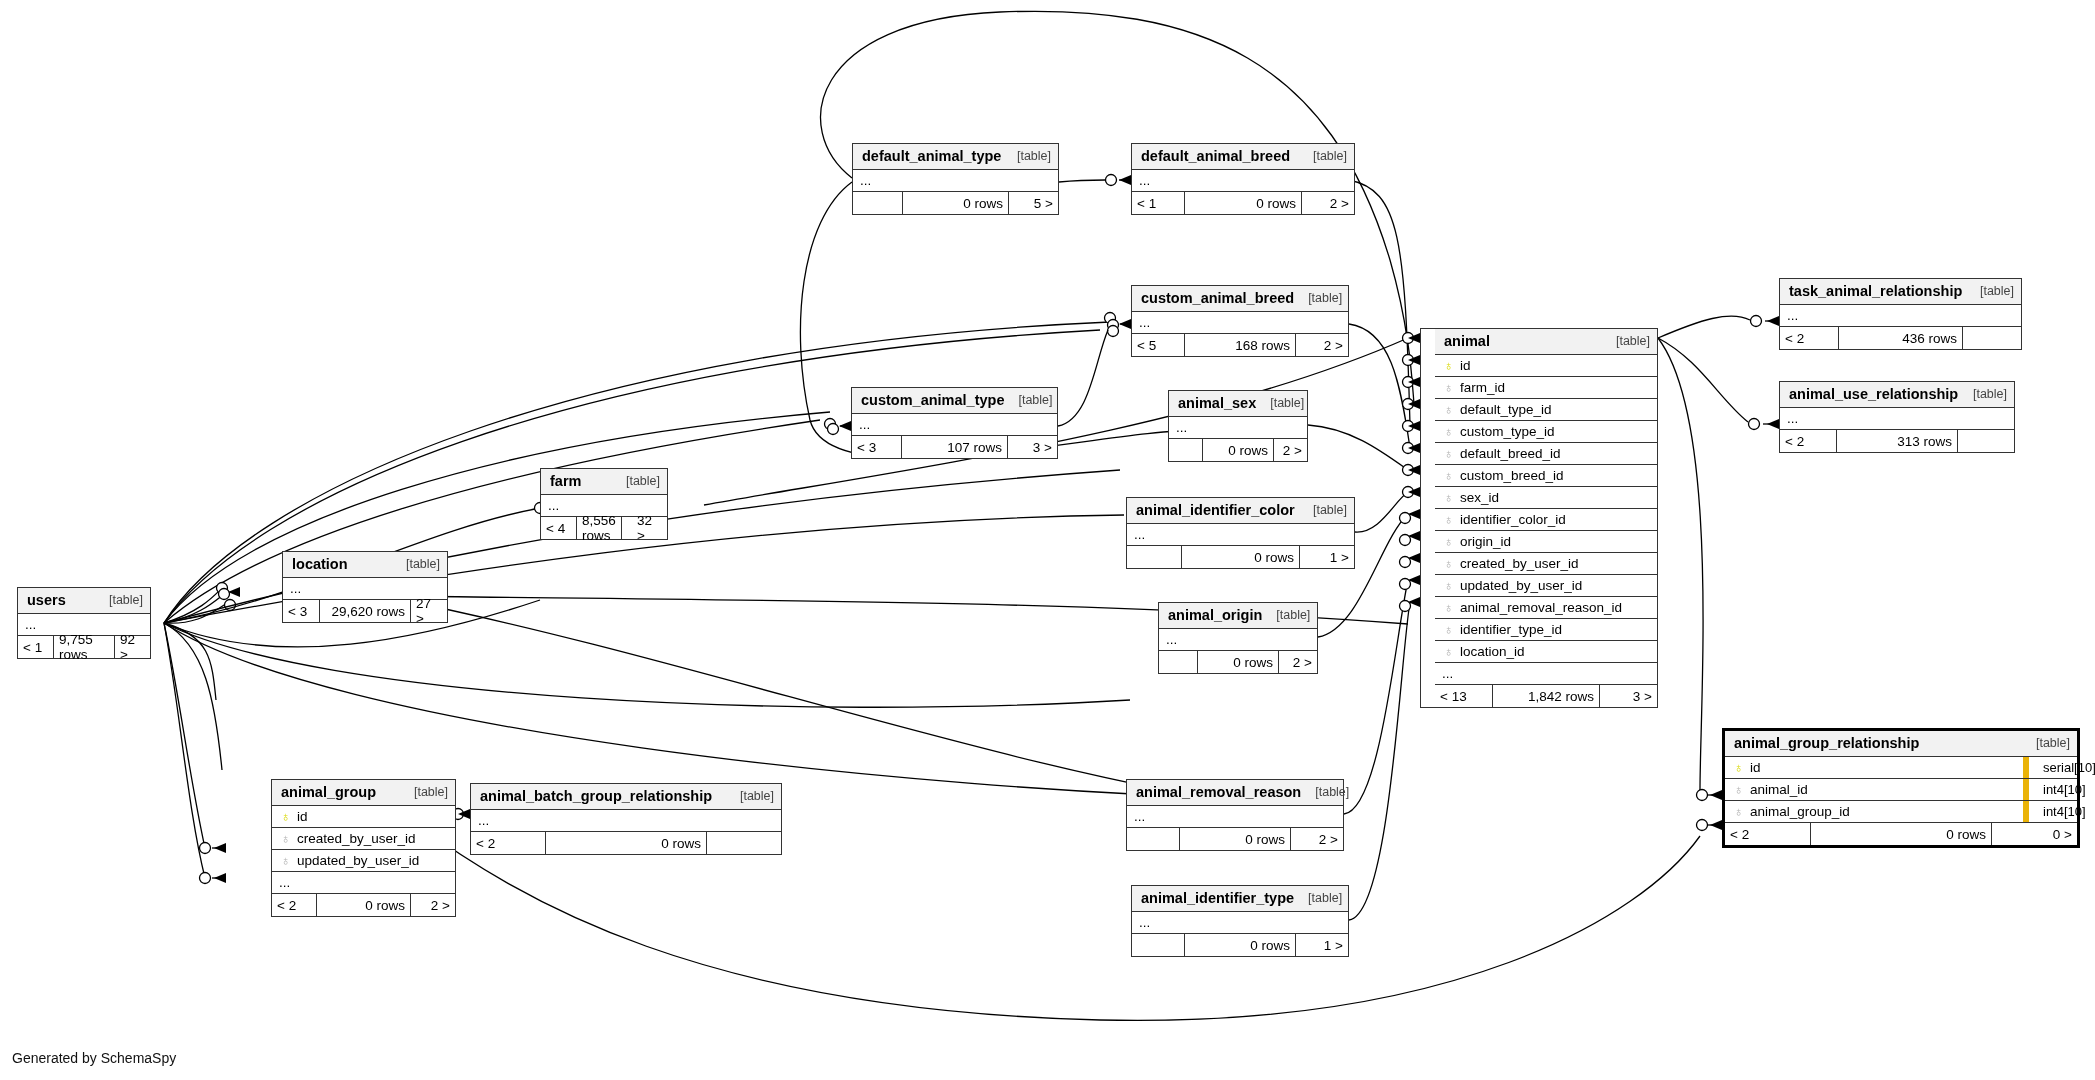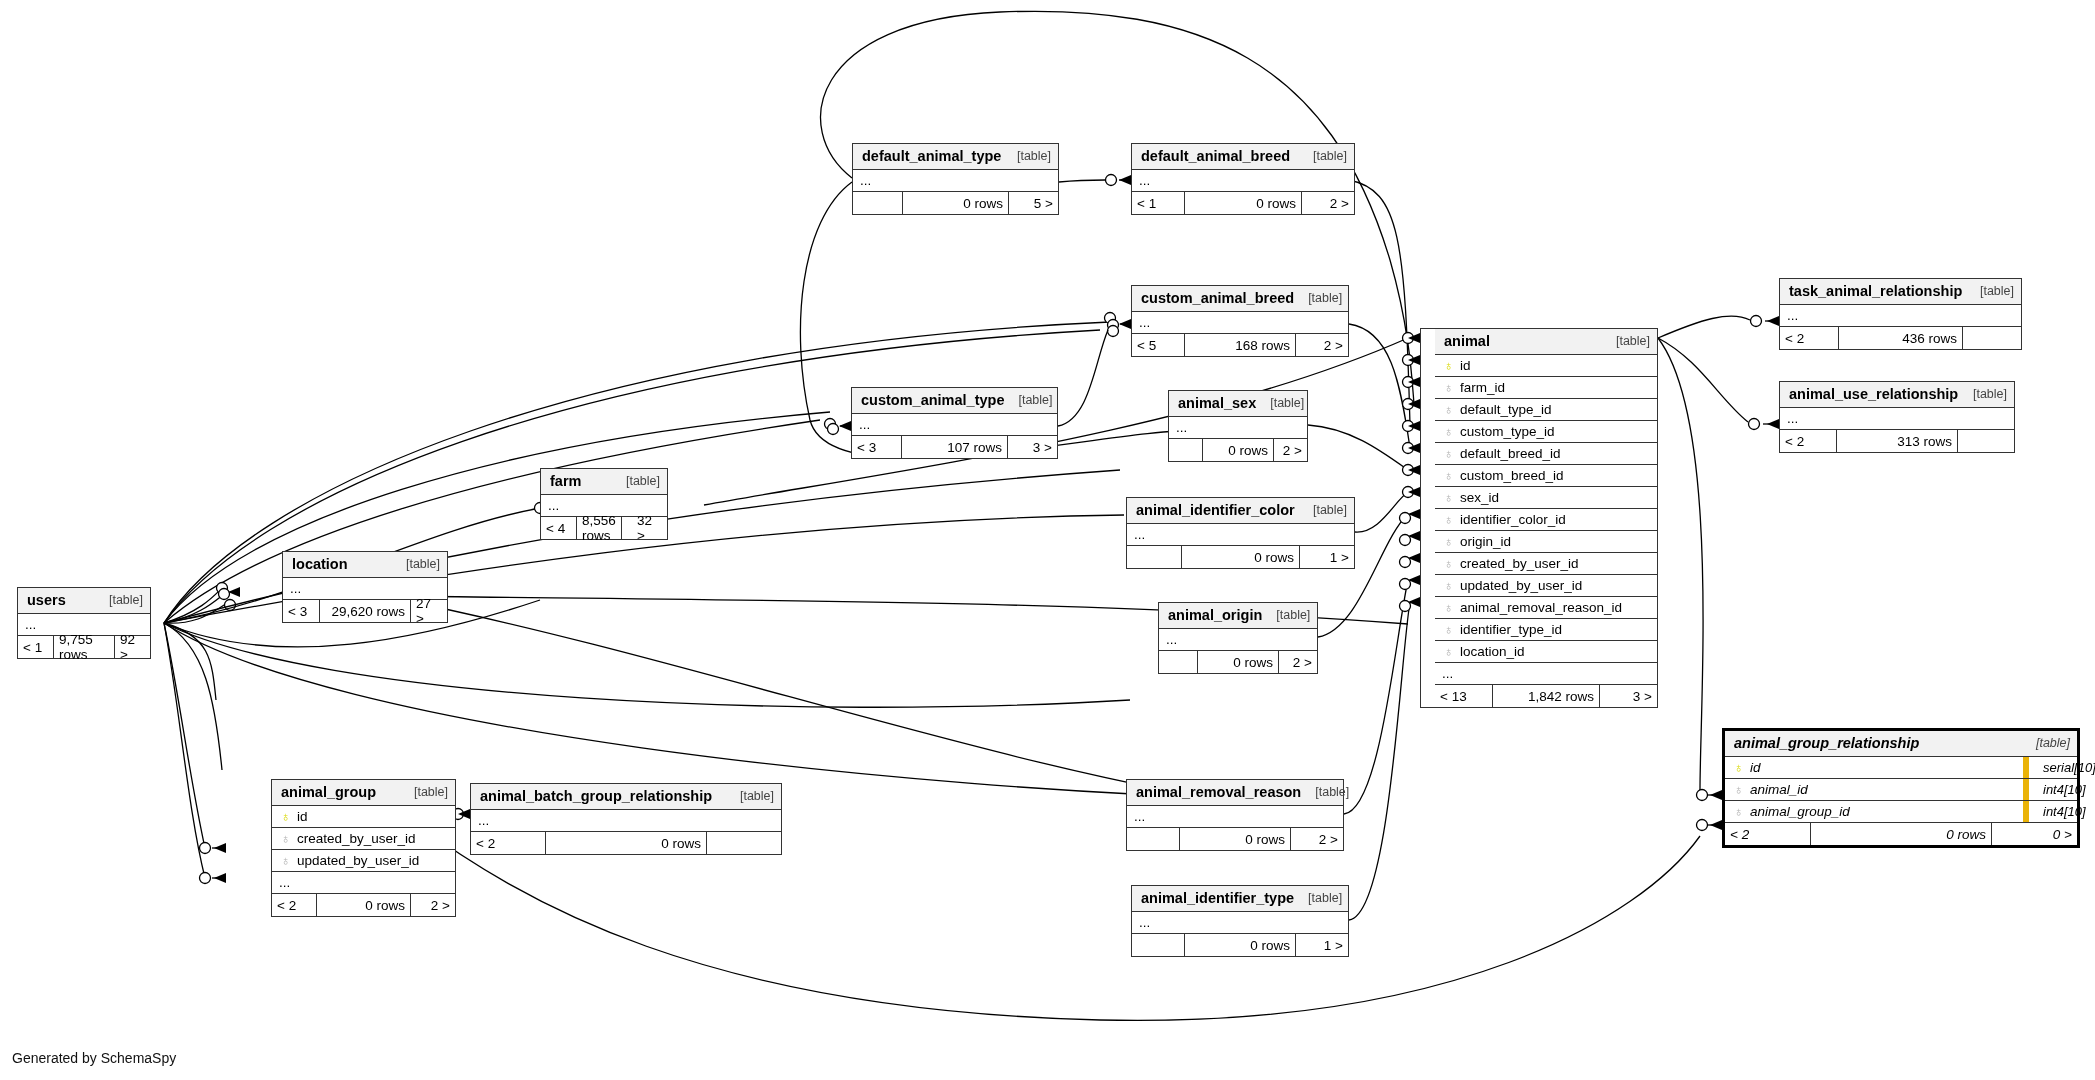--- a/index.html
+++ b/index.html
@@ -1,21 +1,21 @@
 <!DOCTYPE html>
 <html><head>
 <meta charset="utf-8">
 <style>
   html,body{margin:0;padding:0;background:#ffffff;}
   body{font-family:"Liberation Sans", sans-serif;}
   #canvas{position:relative;width:2095px;height:1080px;overflow:hidden;background:#fff;}
   #edges{position:absolute;left:0;top:0;width:2095px;height:1080px;pointer-events:none;}
 
   .table-box{position:absolute;border:1.5px solid #333;background:#fff;box-sizing:border-box;}
-  .table-box.focus{border:3px solid #000;font-style:italic;}
+  .table-box.focus{border:3px solid #000;}
   .tbl-head{display:flex;align-items:center;justify-content:space-between;
             background:#f2f2f2;border-bottom:1.5px solid #333;
             padding:3px 7px 4px 9px;box-sizing:border-box;height:26px;}
   .tbl-name{font-weight:bold;font-size:14.5px;color:#000;white-space:nowrap;}
   .tbl-tag{font-size:12.5px;color:#444;margin-left:14px;white-space:nowrap;}
   .tbl-col{display:flex;align-items:center;border-bottom:1px solid #333;height:22px;
            box-sizing:border-box;padding-left:7px;font-size:13.5px;color:#000;}
   .tbl-col:last-of-type{border-bottom:1.5px solid #333;}
   .tbl-col .kicon{width:13px;display:inline-block;text-align:center;margin-right:5px;
                   font-size:13px;line-height:1;}

